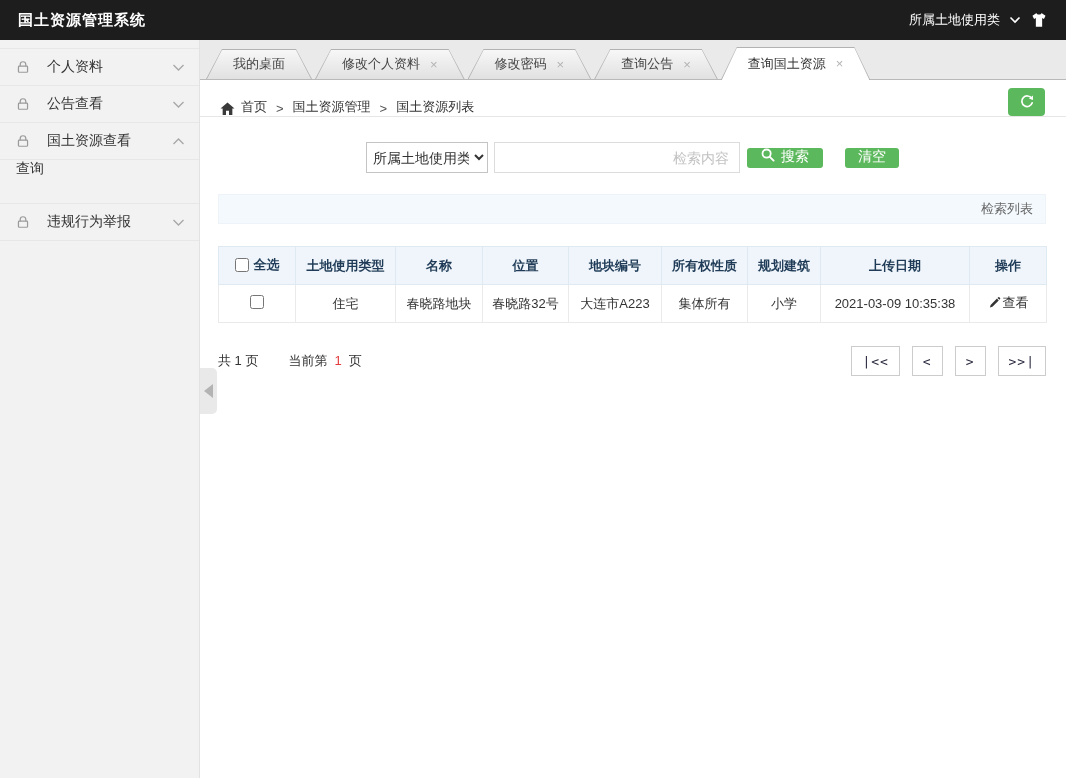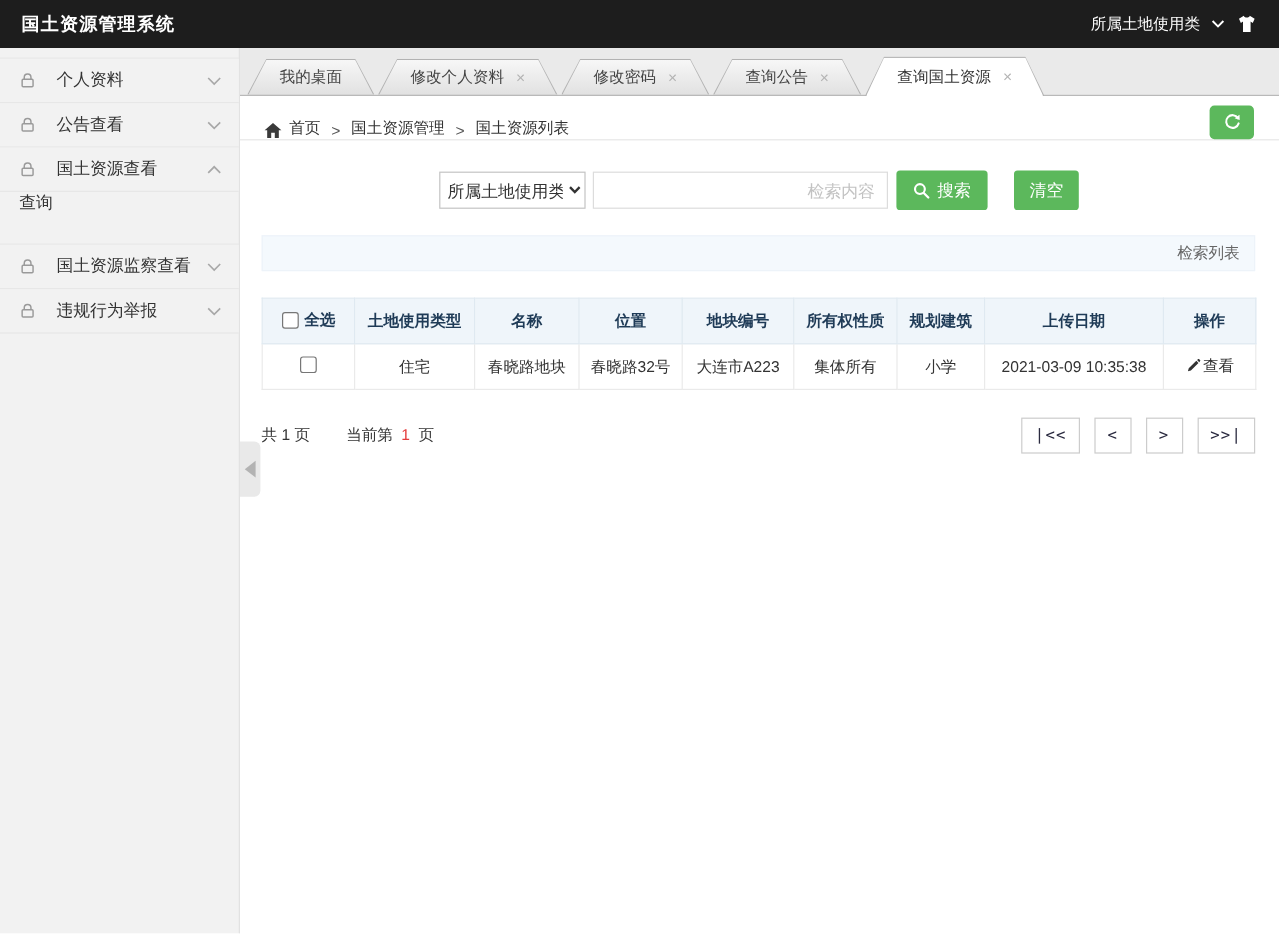--- a/index.html
+++ b/index.html
@@ -86,22 +86,22 @@
   .lu-select {
     width:122px; height:31px; border:1px solid #c4c4c4; background:#fff;
     font-size:14px; color:#333; padding:0 2px; font-family:inherit;
   }
   .kw-input {
     width:246px; height:31px; border:1px solid #dcdcdc; margin-left:6px;
     padding:0 10px; font-size:14px; color:#333; font-family:inherit; outline:none;text-align:right;
   }
   .kw-input::placeholder { color:#c2c2c2; }
   .btn-green {
-    height:33px; background:#5cb85c; color:#fff; border:none; border-radius:3px;
-    font-size:14px; font-family:inherit; display:flex; align-items:center;
+    height:20px; background:#5cb85c; color:#fff; border:none; border-radius:3px;
+    font-size:14px; font-family:inherit; display:flex; align-items:flex-start;
     justify-content:center; gap:6px; cursor:pointer;
   }
   .btn-search { margin-left:7px; padding:0 14px; }
   .btn-clear { margin-left:22px; padding:0 13px; }
   
   .list-header {
     margin:21px 20px 0 18px; height:30px; background:#f4f9fd;
     border:1px solid #edf3f9; line-height:28px; text-align:right;
     padding-right:12px; font-size:13px; color:#666;
   }
@@ -195,34 +195,20 @@
       </span>
       <span class="mi-label">国土资源查看</span>
       <span class="mi-chev">
         <svg width="13" height="9" viewBox="0 0 13 9">
             <polyline points="1.5,7 6.5,2 11.5,7" fill="none" stroke="#a8a8a8" stroke-width="1.4"></polyline>
           </svg>
       </span>
     </div>
     <div class="submenu-item">
       <span>查询</span>
-    </div>
-    <div class="menu-item">
-      <span class="mi-icon">
-        <svg width="14" height="14" viewBox="0 0 16 16">
-            <path d="M4.8 7 V5.2 a3.2 3.2 0 0 1 6.4 0 V7" fill="none" stroke="#9a9a9a" stroke-width="1.4"></path>
-            <rect x="2.8" y="7" width="10.4" height="7" rx="1" fill="none" stroke="#9a9a9a" stroke-width="1.4"></rect>
-          </svg>
-      </span>
-      <span class="mi-label">国土资源监察查看</span>
-      <span class="mi-chev">
-        <svg width="13" height="9" viewBox="0 0 13 9">
-            <polyline points="1.5,2 6.5,7 11.5,2" fill="none" stroke="#a8a8a8" stroke-width="1.4"></polyline>
-          </svg>
-      </span>
     </div>
     <div class="menu-item">
       <span class="mi-icon">
         <svg width="14" height="14" viewBox="0 0 16 16">
             <path d="M4.8 7 V5.2 a3.2 3.2 0 0 1 6.4 0 V7" fill="none" stroke="#9a9a9a" stroke-width="1.4"></path>
             <rect x="2.8" y="7" width="10.4" height="7" rx="1" fill="none" stroke="#9a9a9a" stroke-width="1.4"></rect>
           </svg>
       </span>
       <span class="mi-label">违规行为举报</span>
       <span class="mi-chev">

